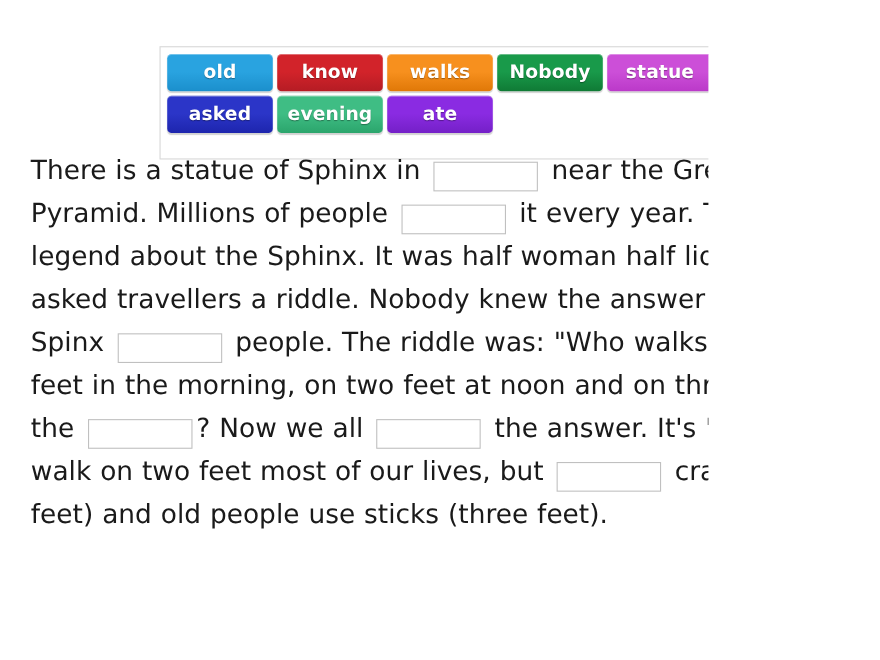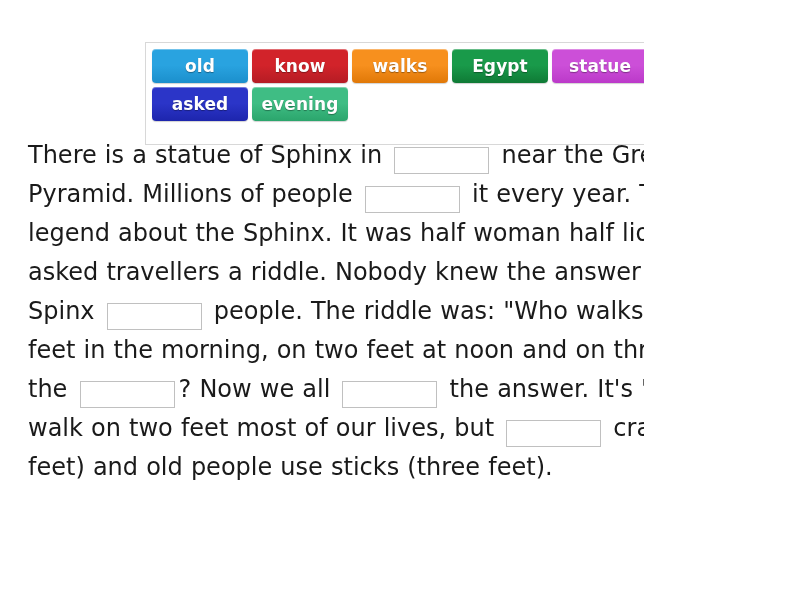--- a/index.html
+++ b/index.html
@@ -94,24 +94,25 @@
 </head>
 <body>
 
 <div id="app">
 
   <div class="word-bank" id="word-bank">
       <div class="bank-row">
         <div class="tile" style="background: linear-gradient(rgb(41, 163, 224) 0%, rgb(41, 163, 224) 48%, rgb(27, 143, 204) 100%);">old</div>
         <div class="tile" style="background: linear-gradient(rgb(210, 35, 42) 0%, rgb(210, 35, 42) 48%, rgb(181, 28, 36) 100%);">know</div>
         <div class="tile" style="background: linear-gradient(rgb(247, 144, 30) 0%, rgb(247, 144, 30) 48%, rgb(224, 120, 7) 100%);">walks</div>
-        <div class="tile" style="background: linear-gradient(rgb(25, 154, 74) 0%, rgb(25, 154, 74) 48%, rgb(15, 122, 53) 100%);">Egypt</div>
+        <div class="tile" style="background: linear-gradient(rgb(25, 154, 74) 0%, rgb(25, 154, 74) 48%, rgb(15, 122, 53) 100%);">Nobody</div>
         <div class="tile" style="background: linear-gradient(rgb(204, 79, 216) 0%, rgb(204, 79, 216) 48%, rgb(187, 57, 201) 100%);">statue</div>
       </div>
       <div class="bank-row">
         <div class="tile" style="background: linear-gradient(rgb(43, 53, 200) 0%, rgb(43, 53, 200) 48%, rgb(29, 37, 173) 100%);">asked</div>
         <div class="tile" style="background: linear-gradient(rgb(63, 189, 132) 0%, rgb(63, 189, 132) 48%, rgb(43, 165, 108) 100%);">evening</div>
+        <div class="tile" style="background: linear-gradient(rgb(138, 43, 226) 0%, rgb(138, 43, 226) 48%, rgb(116, 32, 199) 100%);">ate</div>
       </div>
     </div>
 
   <div class="cloze" id="cloze-text"><span class="txt">There is a statue of Sphinx in </span><input type="text" class="blank" value="" placeholder="" style=""><span class="txt"> near the Great Pyramid. Millions of people </span><input type="text" class="blank" value="" placeholder="" style=""><span class="txt"> it every year. There is a legend about the Sphinx. It was half woman half lion and asked travellers a riddle. Nobody knew the answer and the Spinx </span><input type="text" class="blank" value="" placeholder="" style=""><span class="txt"> people. The riddle was: "Who walks on four feet in the morning, on two feet at noon and on three feet in the </span><input type="text" class="blank" value="" placeholder="" style=""><span class="txt">? Now we all </span><input type="text" class="blank" value="" placeholder="" style=""><span class="txt"> the answer. It's "Man": we walk on two feet most of our lives, but </span><input type="text" class="blank" value="" placeholder="" style=""><span class="txt"> crawl (four feet) and old people use sticks (three feet).</span></div>
 
 </div>
 
 </body></html>

